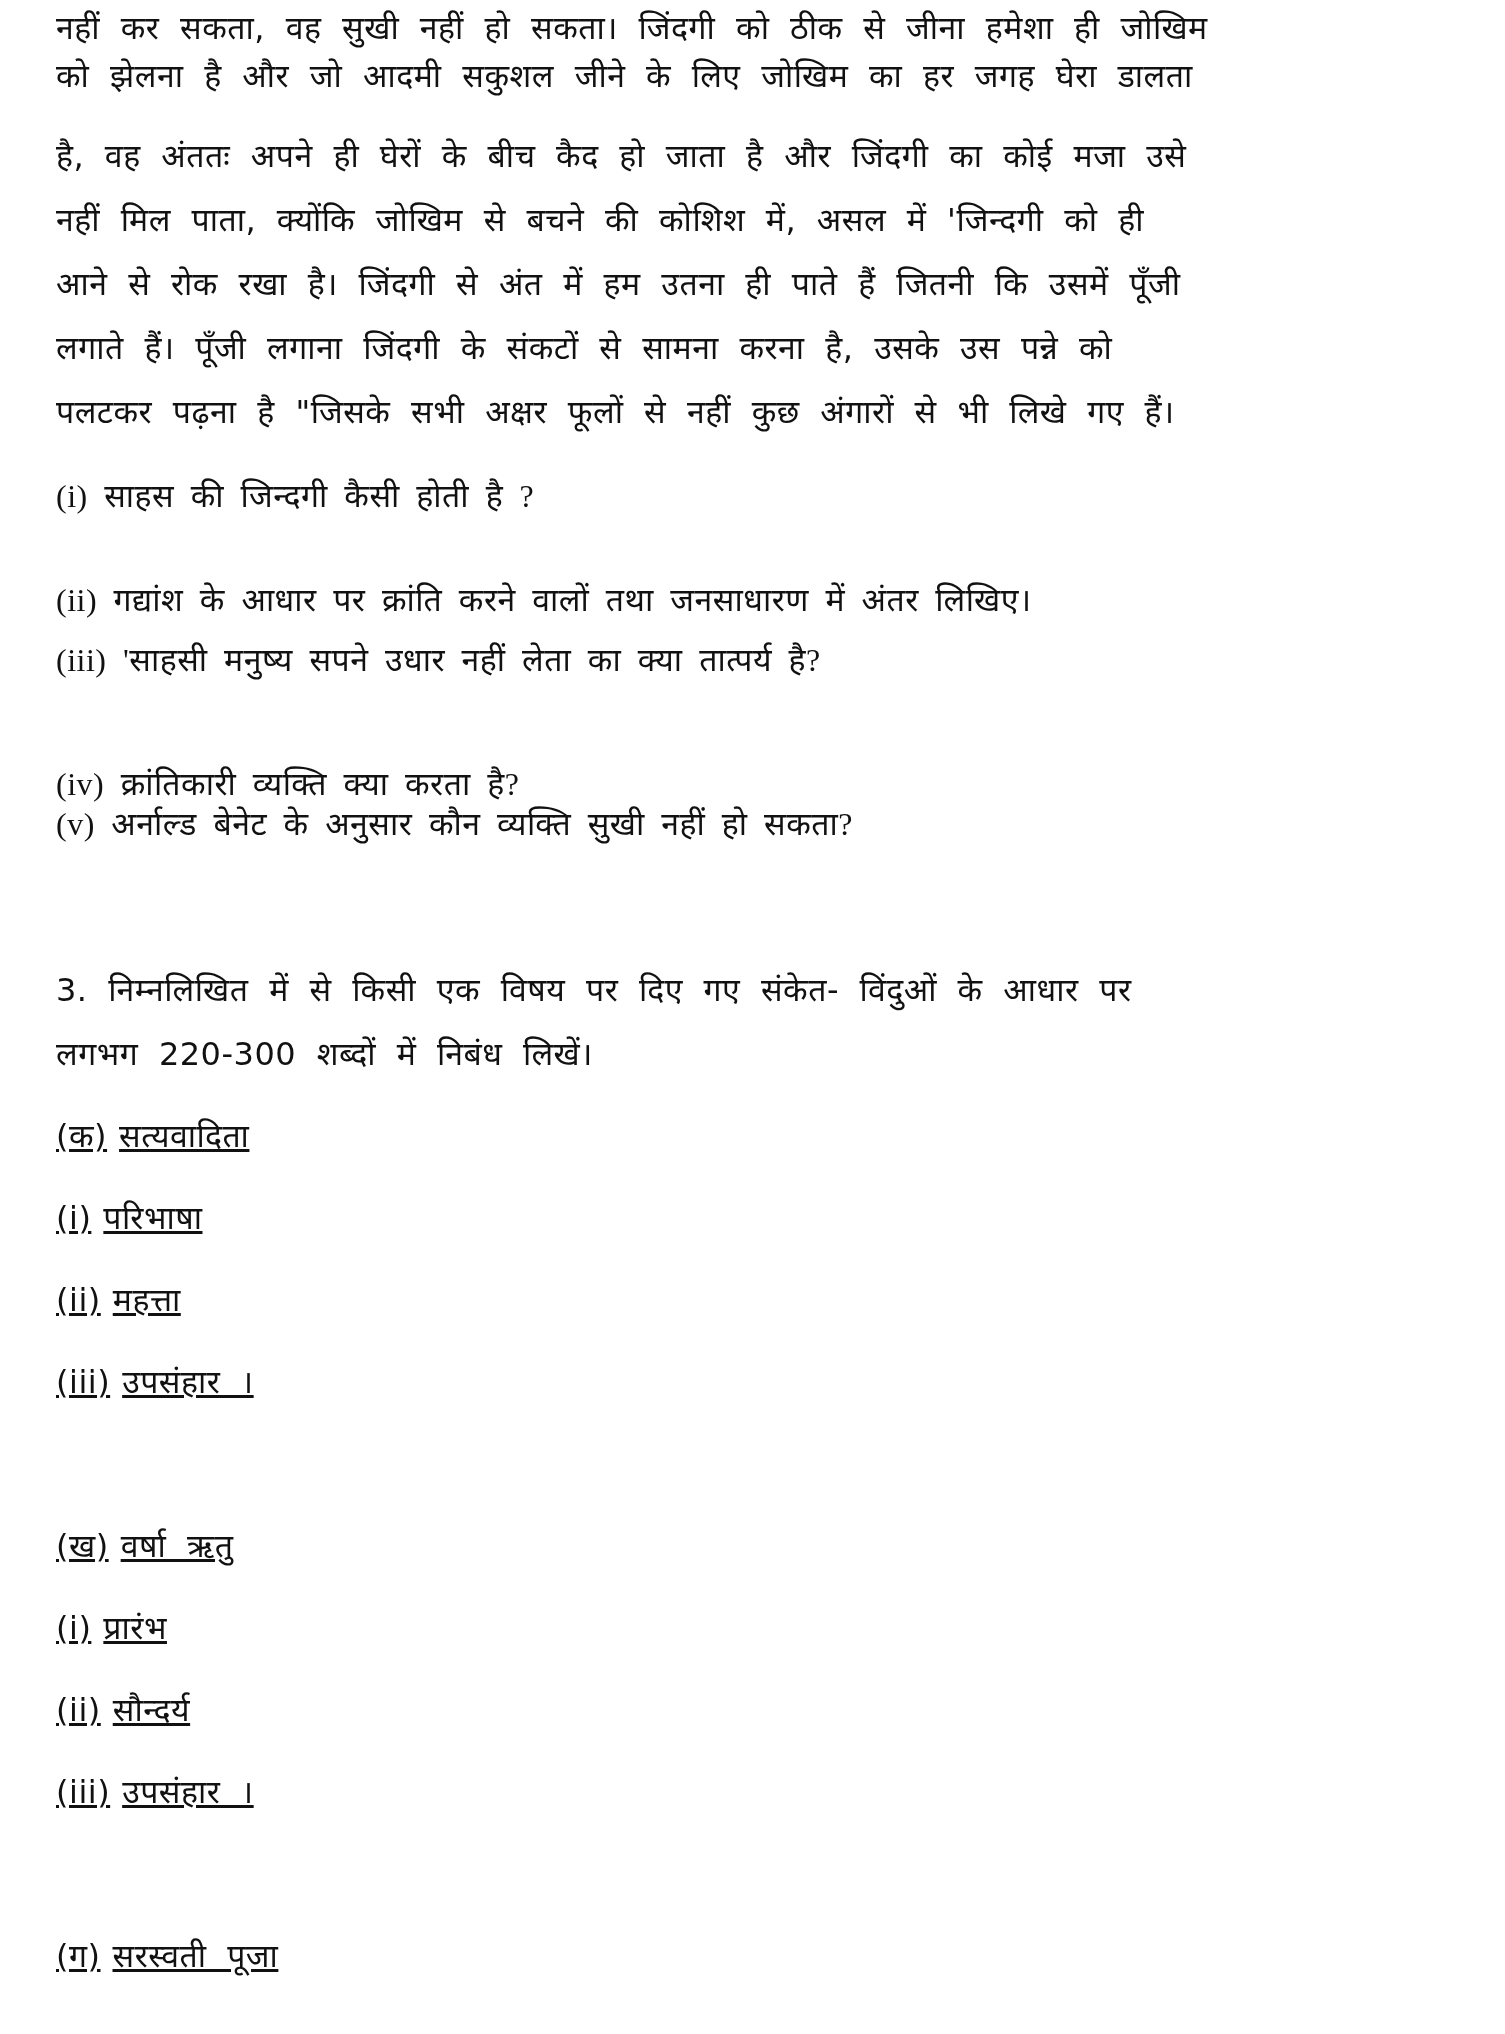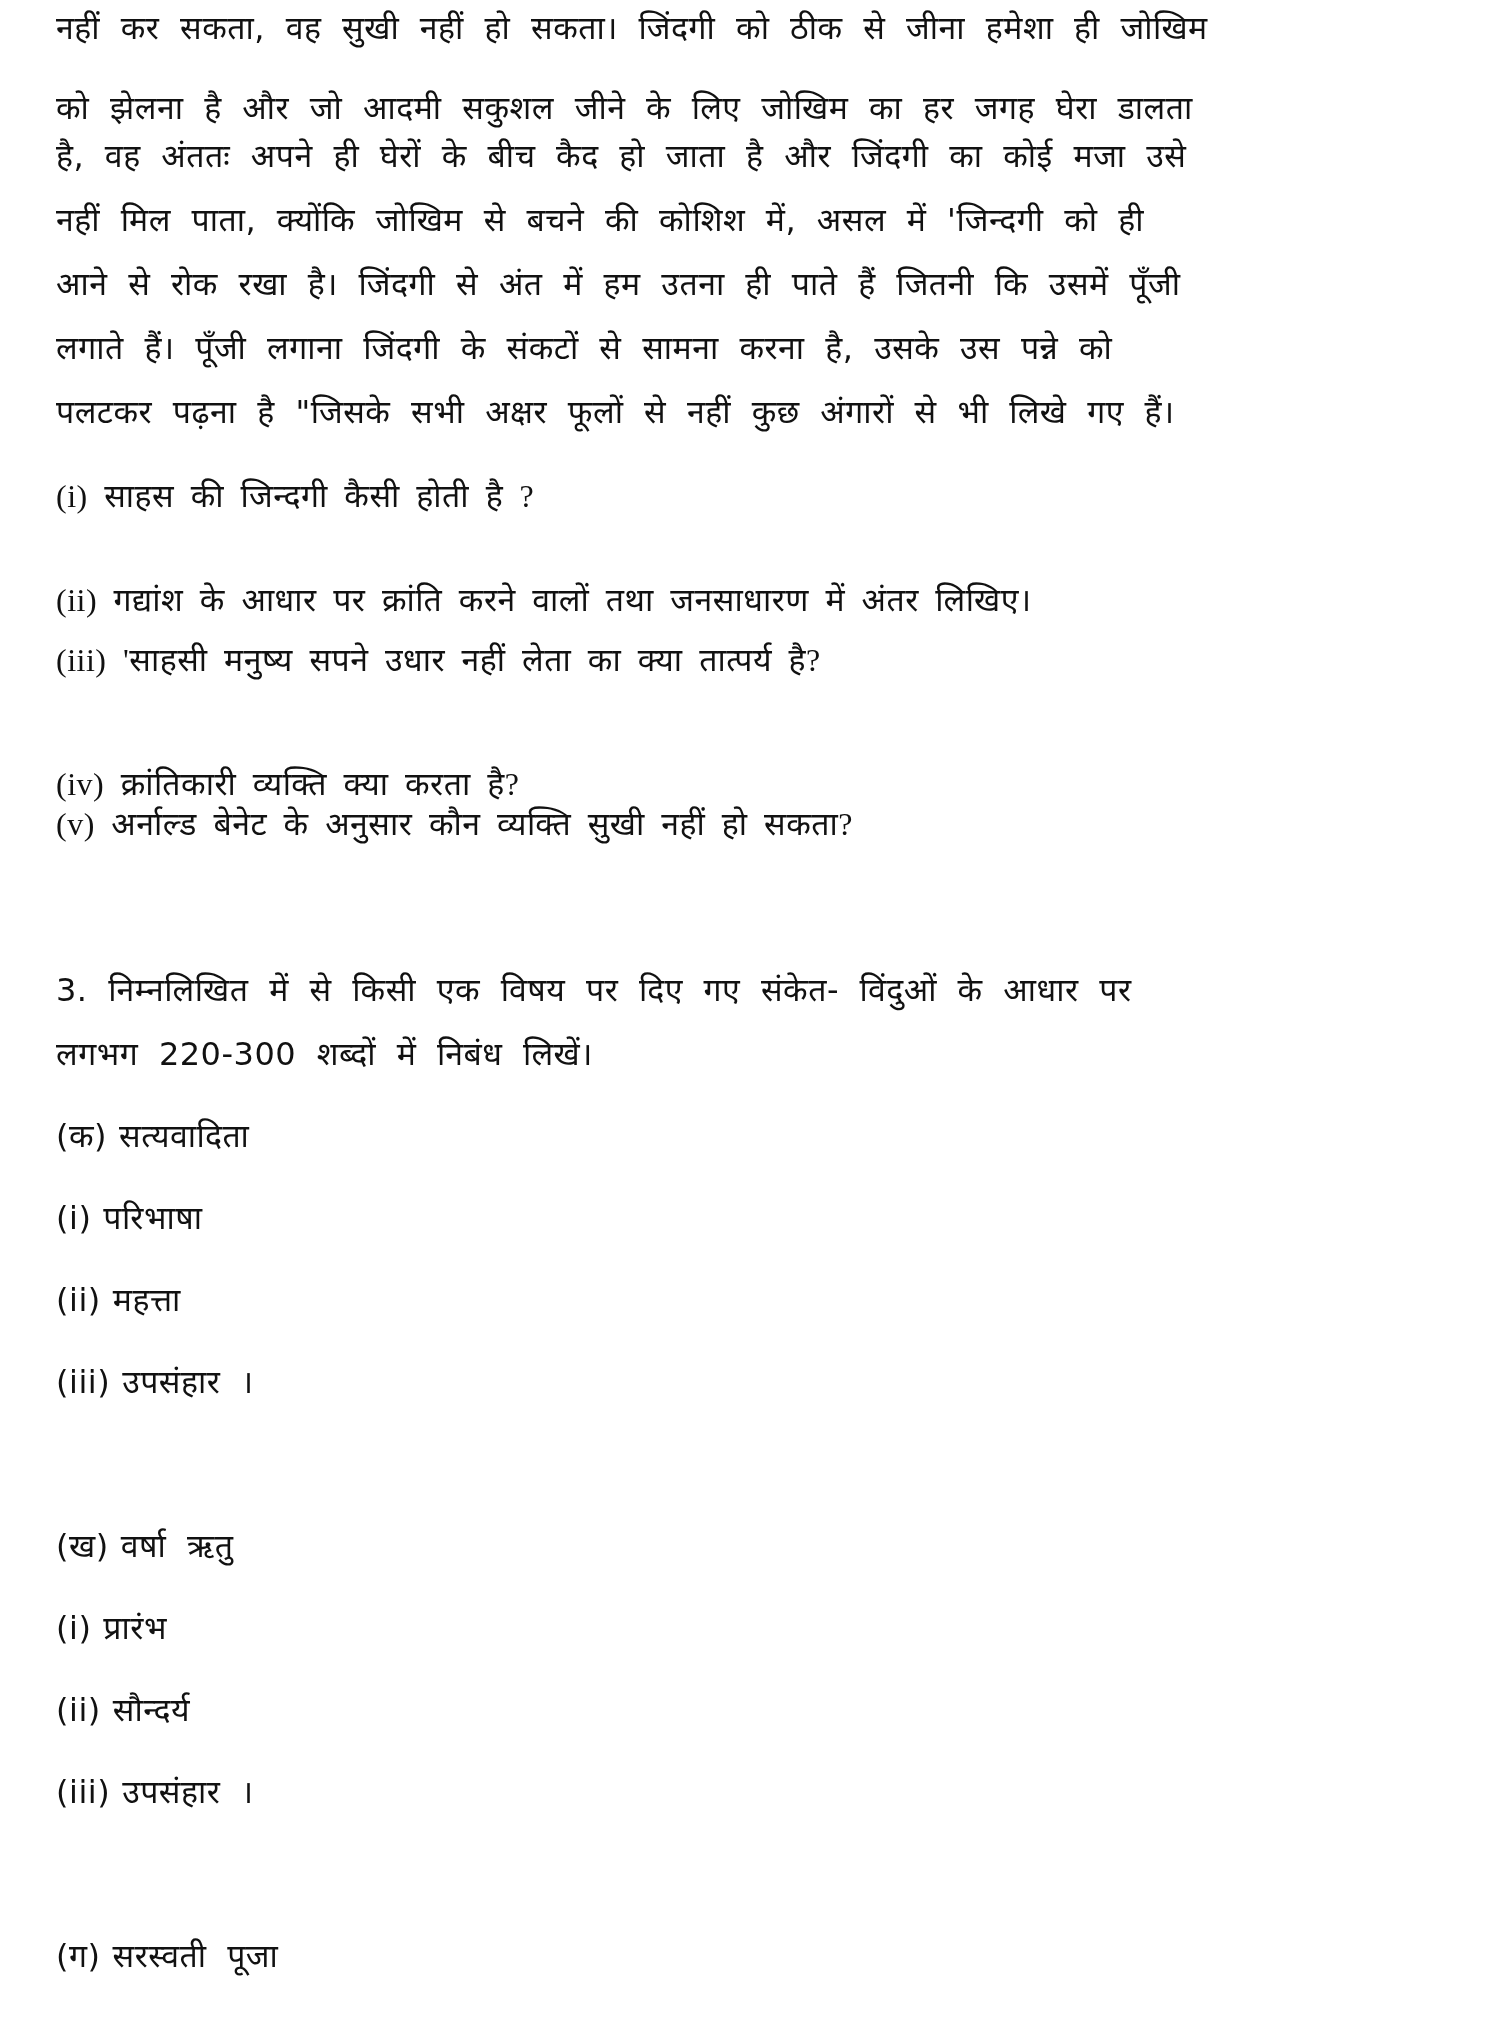--- a/index.html
+++ b/index.html
@@ -32,33 +32,34 @@
     }
     .para-line {
       word-spacing: 10px;
     }
     .q-line {
       word-spacing: 8px;
       font-family: Liberation Serif, serif;
     }
     .opt-line {
       word-spacing: 10px;
+      text-decoration: underline;
     }
     .label {
       margin-right: 12px;
     }
   </style>
 </head>
 <body>
 
 <div class="page">
 
   <div>
     <div class="line para-line" style="top:4px">नहीं कर सकता, वह सुखी नहीं हो सकता। जिंदगी को ठीक से जीना हमेशा ही जोखिम</div>
-    <div class="line para-line" style="top:84px">को झेलना है और जो आदमी सकुशल जीने के लिए जोखिम का हर जगह घेरा डालता</div>
+    <div class="line para-line" style="top:52px">को झेलना है और जो आदमी सकुशल जीने के लिए जोखिम का हर जगह घेरा डालता</div>
     <div class="line para-line" style="top:132px">है, वह अंततः अपने ही घेरों के बीच कैद हो जाता है और जिंदगी का कोई मजा उसे</div>
     <div class="line para-line" style="top:196px">नहीं मिल पाता, क्योंकि जोखिम से बचने की कोशिश में, असल में 'जिन्दगी को ही</div>
     <div class="line para-line" style="top:260px">आने से रोक रखा है। जिंदगी से अंत में हम उतना ही पाते हैं जितनी कि उसमें पूँजी</div>
     <div class="line para-line" style="top:324px">लगाते हैं। पूँजी लगाना जिंदगी के संकटों से सामना करना है, उसके उस पन्ने को</div>
     <div class="line para-line" style="top:388px">पलटकर पढ़ना है "जिसके सभी अक्षर फूलों से नहीं कुछ अंगारों से भी लिखे गए हैं।</div>
   </div>
 
   <div>
     <div class="line q-line" style="top:472px">
       <span>(i)</span>

